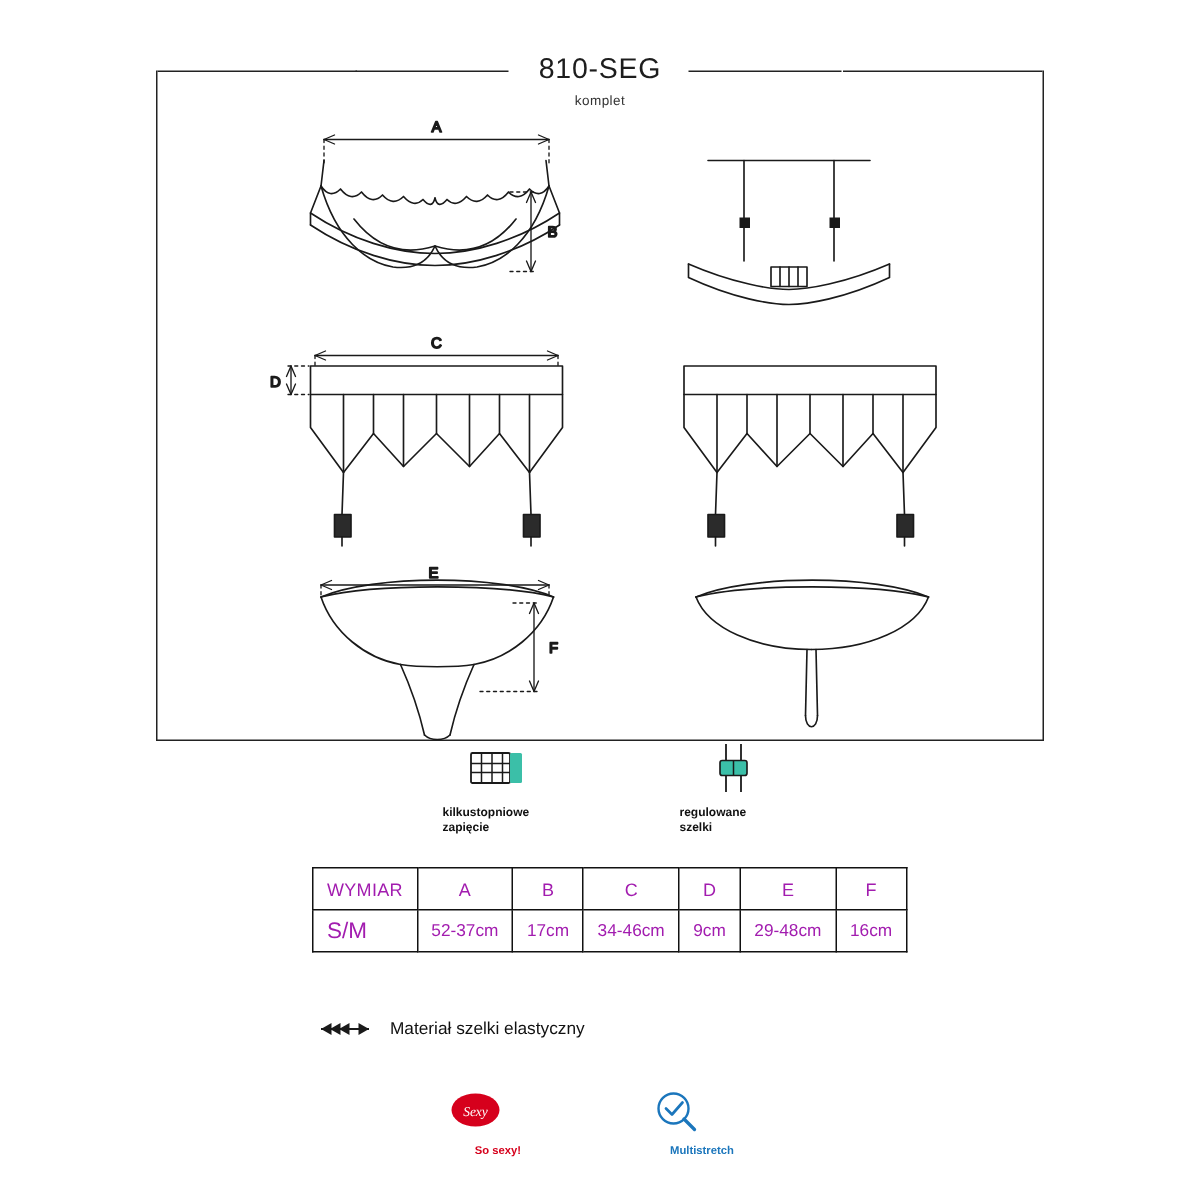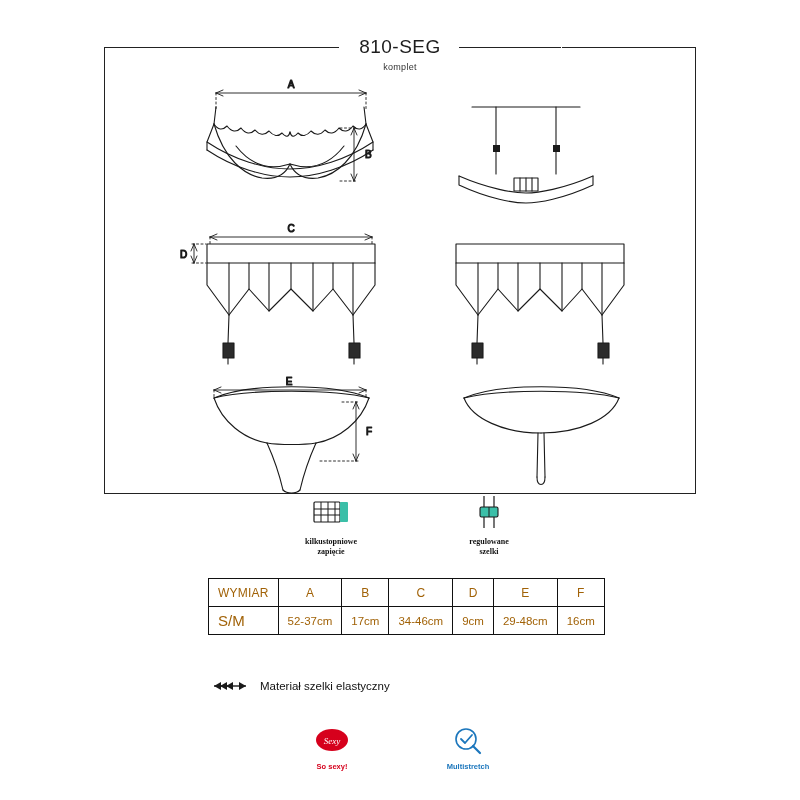--- a/index.html
+++ b/index.html
@@ -83,22 +83,21 @@
   .features {
     position: absolute;
     left: 295px;
     top: 492px;
     width: 230px;
     display: flex;
     justify-content: space-between;
   }
   .feature {
     width: 72px;
-    text-align: center;
-    font-family: Liberation Serif, serif;
+    text-align: left;
   }
   .feature .ficon {
     height: 40px;
     display: flex;
     align-items: center;
     justify-content: center;
   }
   .feature .flabel {
     margin-top: 5px;
     font-size: 8px;
@@ -115,21 +114,21 @@
     top: 578px;
     border-collapse: collapse;
     font-size: 11.5px;
   }
   .size-table td, .size-table th {
     border: 1px solid #111;
     height: 28px;
     padding: 0 9px;
     text-align: center;
     font-weight: normal;
-    color: #a16207;
+    color: #a21caf;
     box-sizing: border-box;
   }
   .size-table th.hdr-label {
     text-align: left;
     font-size: 12px;
     letter-spacing: 0.2px;
   }
   .size-table td.row-label {
     text-align: left;
     font-size: 15px;
@@ -157,21 +156,20 @@
     top: 724px;
     width: 200px;
     display: flex;
     justify-content: space-between;
   }
   .badge { width: 64px; text-align: center; }
   .badge .bicon {
     height: 34px;
     display: flex;
     align-items: center;
-    justify-content: center;
   }
   .badge .blabel {
     margin-top: 4px;
     font-size: 7.5px;
     font-weight: bold;
   }
   .b-sexy .blabel { color: #d6001c; }
   .b-multi .blabel { color: #e5397f; }
   .b-quality .blabel { color: #1b76bc; }
 </style>

